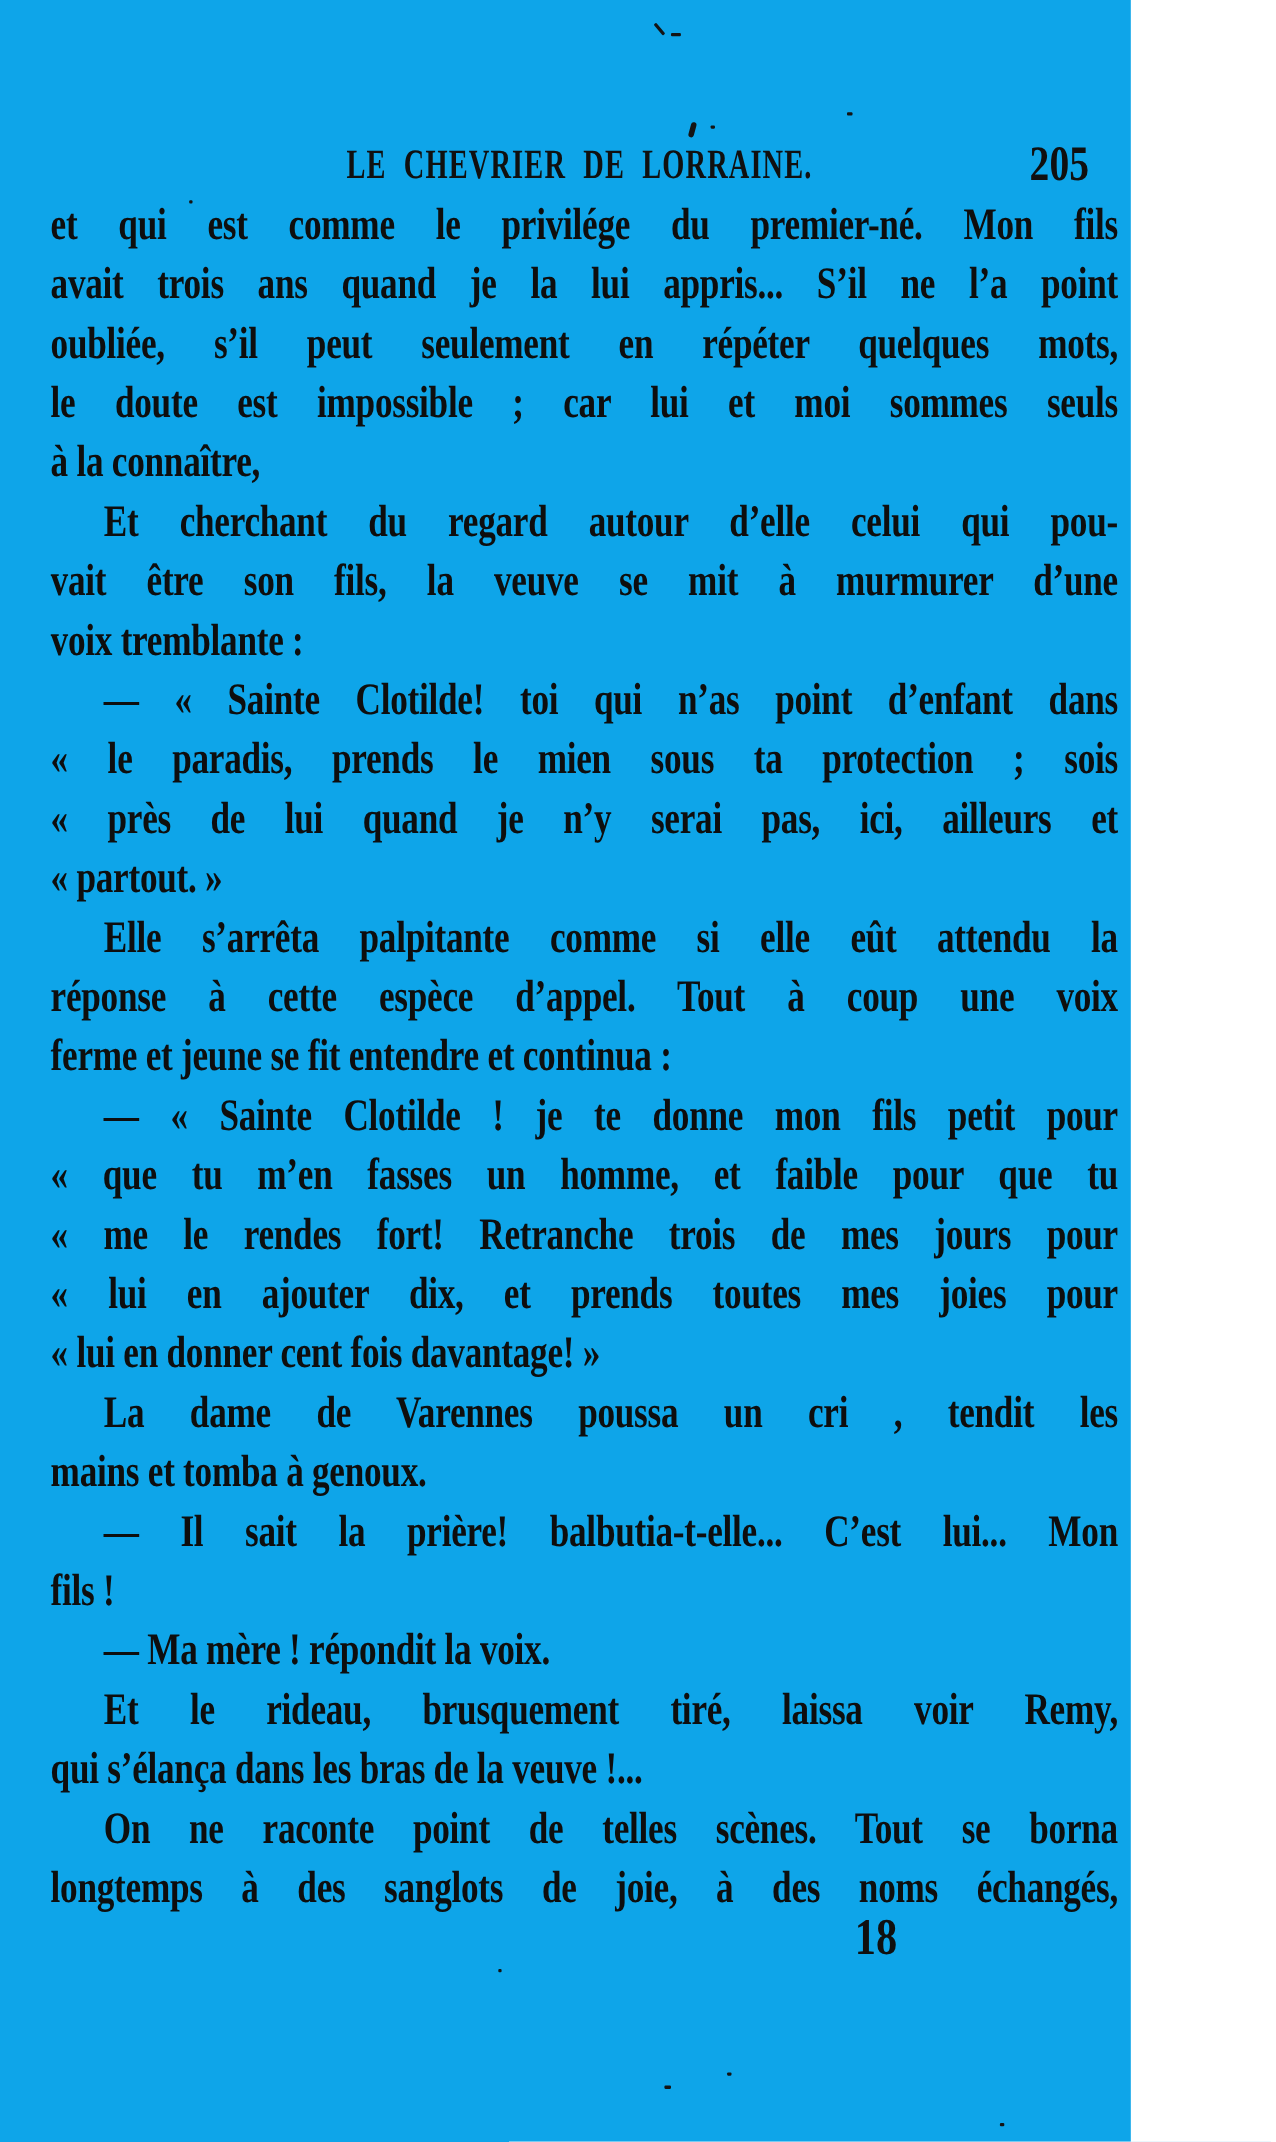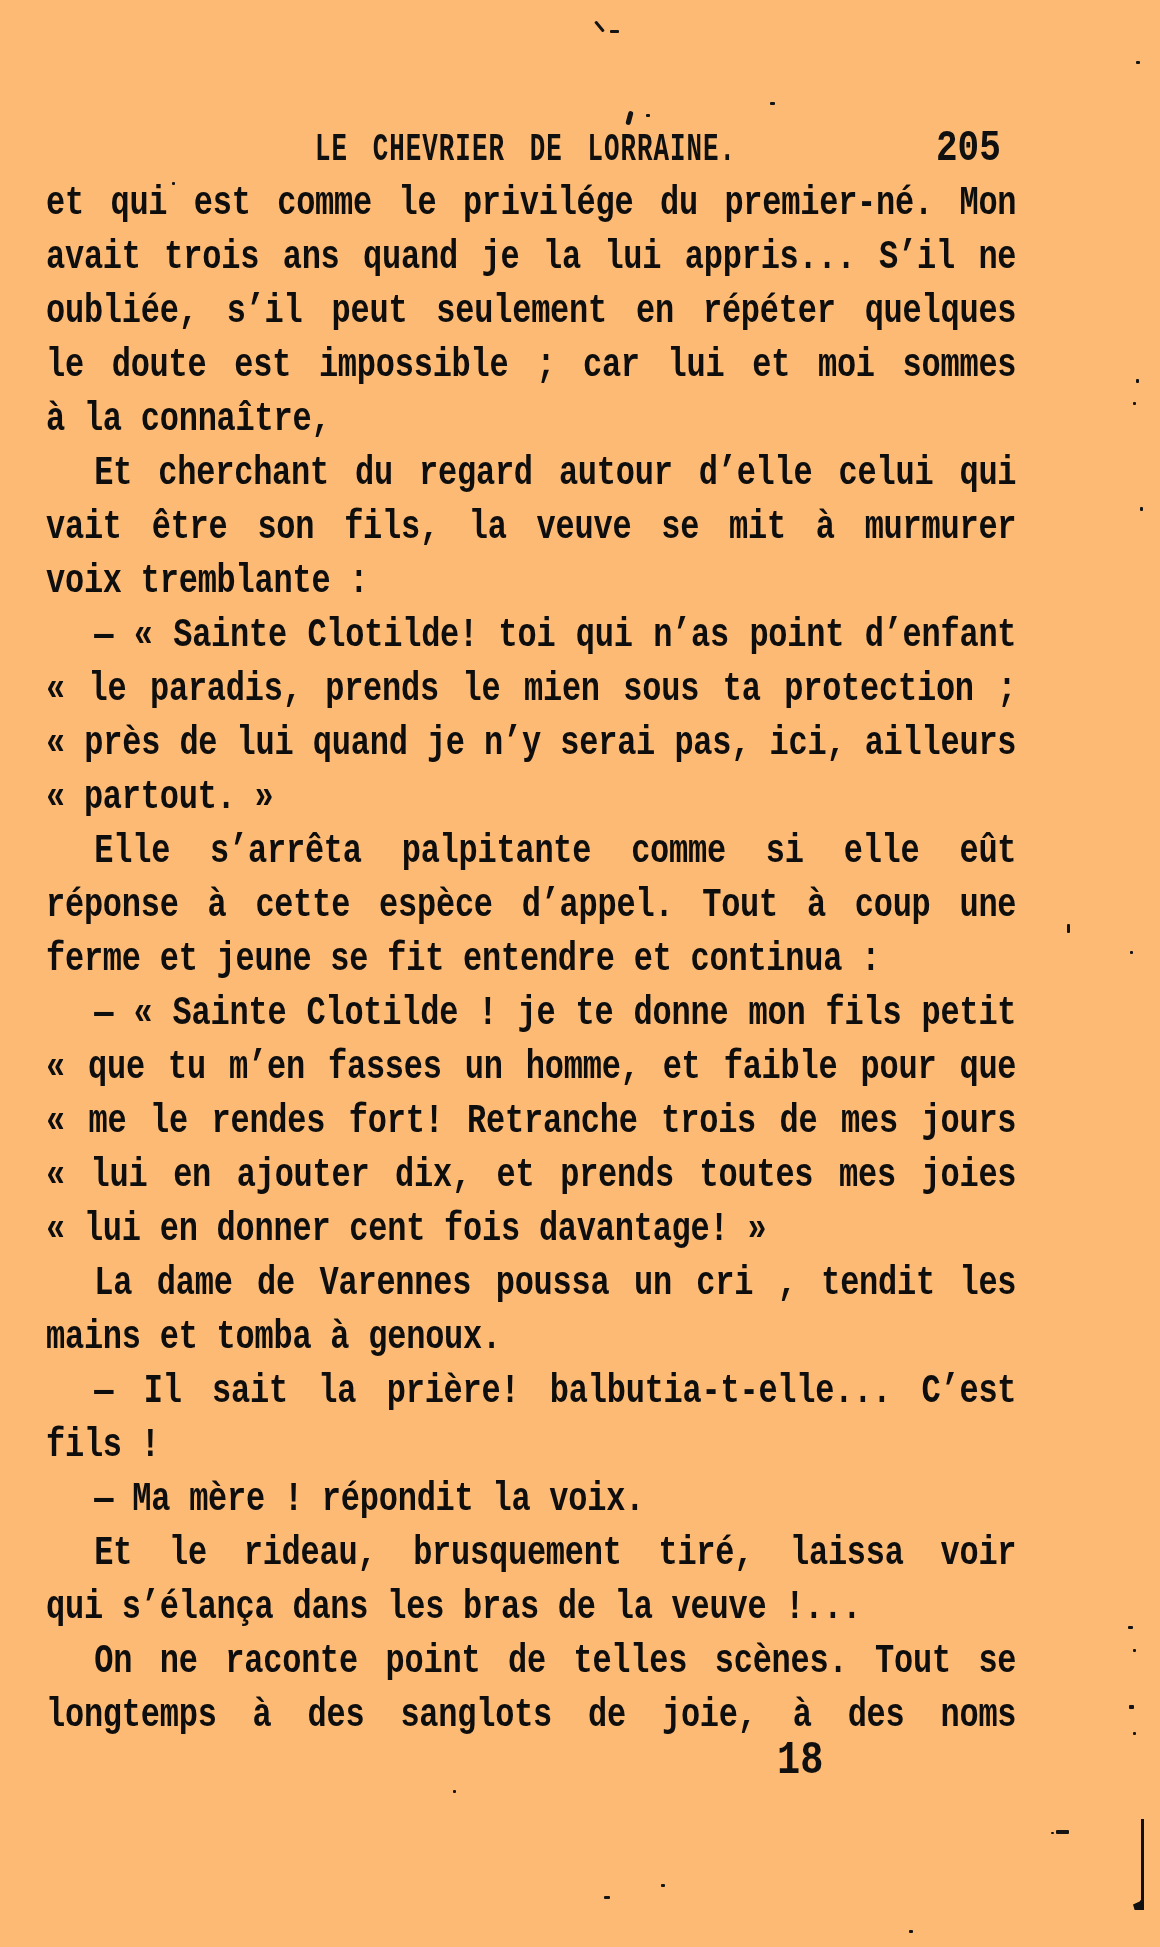--- a/index.html
+++ b/index.html
@@ -1,22 +1,22 @@
 <!DOCTYPE html>
 <html><head>
 <meta charset="utf-8">
 <style>
   html, body { margin: 0; padding: 0; background: #ffffff; }
   .page {
     position: relative;
-    width: 1160px;
+    width: 1028px;
     height: 1947px;
-    background: #fdba74;
+    background: #0ea5e9;
     color: #0f0f0f;
-    font-family: Liberation Mono, monospace;
+    font-family: Liberation Serif, serif;
     overflow: hidden;
   }
   .running-header {
     position: absolute;
     left: 315px;
     top: 128px;
     font-size: 38px;
     font-weight: bold;
     letter-spacing: 1.5px;
     word-spacing: 12px;

